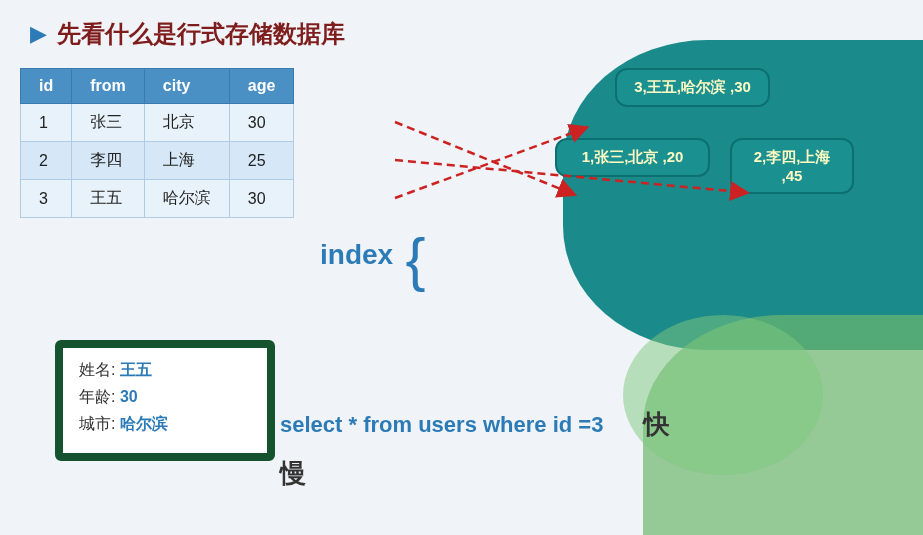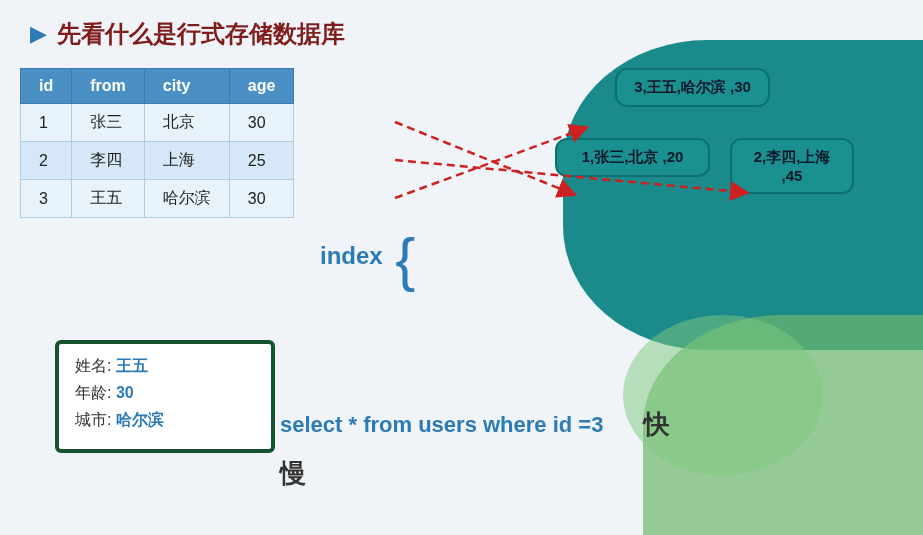--- a/index.html
+++ b/index.html
@@ -106,21 +106,21 @@
       top: 48px;
       right: 18px;
       width: 350px;
       height: 190px;
       z-index: 2;
     }
     .storage-block {
       position: absolute;
       background: #1a9090;
       border-radius: 12px;
-      color: #0f172a;
+      color: #fef9c3;
       font-size: 15px;
       font-weight: bold;
       text-align: center;
       padding: 8px 14px;
       border: 2px solid #0d7070;
     }
     .storage-block-1 {
       top: 20px;
       left: 60px;
       width: 155px;
@@ -137,21 +137,21 @@
     }
 
     
     .index-area {
       position: absolute;
       top: 230px;
       left: 320px;
       z-index: 2;
     }
     .index-label {
-      font-size: 24px;
+      font-size: 28px;
       color: #2c7bb6;
       font-weight: bold;
     }
     .index-bracket {
       display: inline-block;
       font-size: 60px;
       color: #2c7bb6;
       line-height: 1;
       margin-left: 8px;
       vertical-align: middle;
@@ -167,21 +167,21 @@
       z-index: 3;
       pointer-events: none;
     }
 
     
     .result-box {
       position: absolute;
       top: 340px;
       left: 55px;
       width: 220px;
-      border: 4px solid #14532d;
+      border: 8px solid #14532d;
       border-radius: 6px;
       background: white;
       padding: 12px 16px;
       font-size: 16px;
       z-index: 5;
     }
     .result-line {
       margin-bottom: 6px;
       color: #333;
     }

